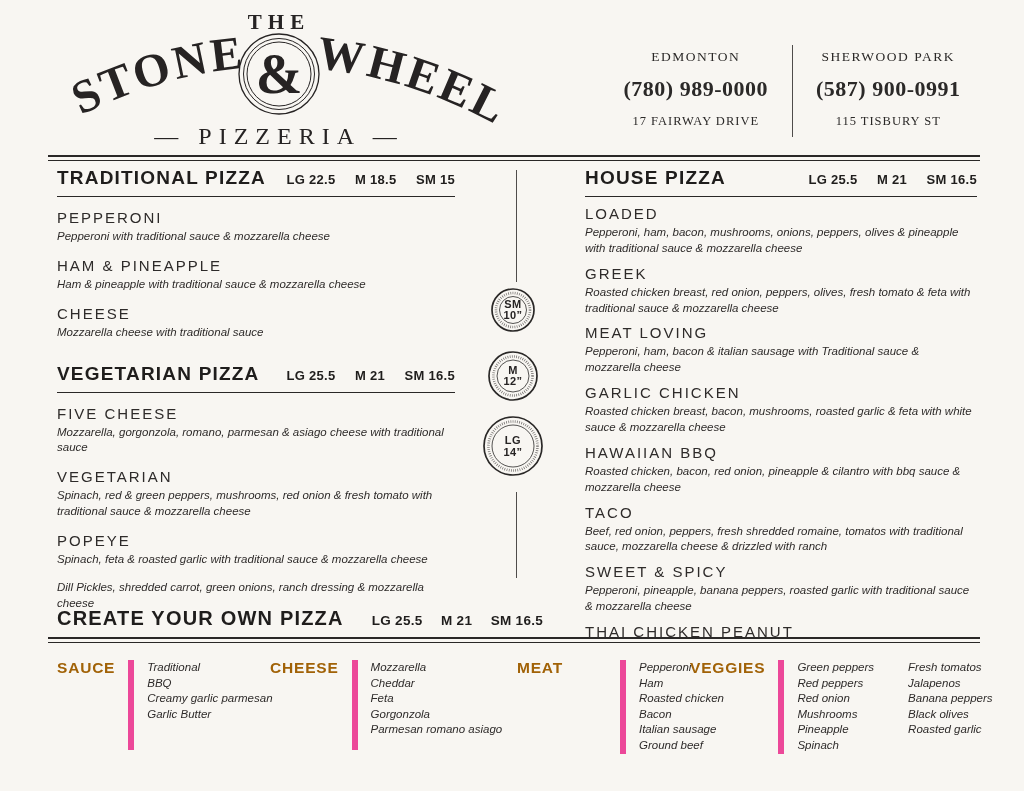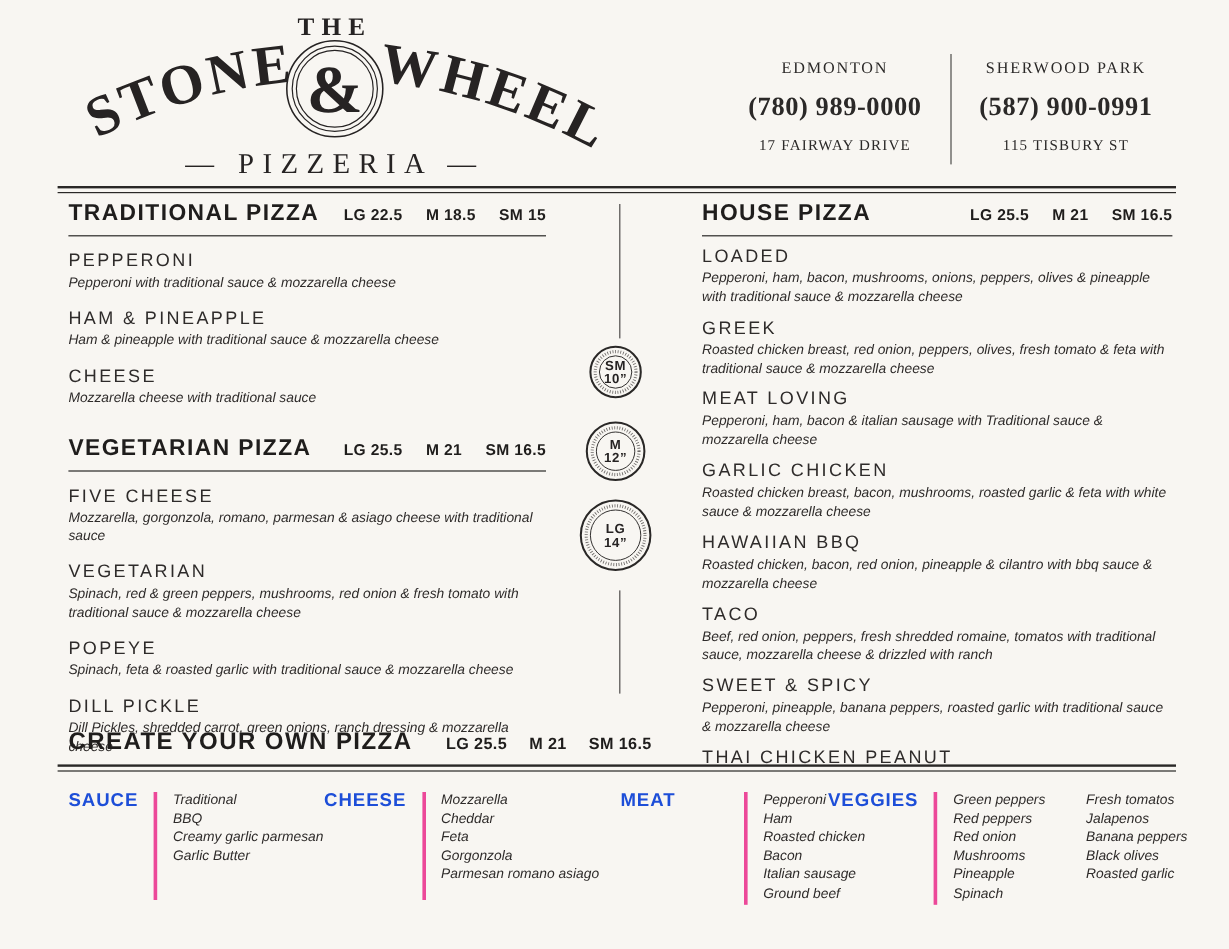--- a/index.html
+++ b/index.html
@@ -65,22 +65,22 @@
   .cyo-title{font-size:20px;font-weight:bold;letter-spacing:1.2px;color:#1f1d1c;}
   .cyo-prices{margin-left:28px;}
   .cyo-prices span{font-size:13.5px;font-weight:bold;margin-right:14px;letter-spacing:0.3px;color:#1f1d1c;}
 
   
   .top-group{position:absolute;top:660px;display:flex;align-items:flex-start;}
   .g-sauce{left:57px;}
   .g-cheese{left:270px;}
   .g-meat{left:517px;gap:44px;}
   .g-veggies{left:690px;}
-  .top-label{font-size:15.5px;font-weight:bold;letter-spacing:0.8px;color:#1d4ed8;padding-right:13px;line-height:16px;}
-  .top-list{border-left:3px solid #ec4899;padding-left:13px;min-height:90px;}
+  .top-label{font-size:15.5px;font-weight:bold;letter-spacing:0.8px;color:#a16207;padding-right:13px;line-height:16px;}
+  .top-list{border-left:6px solid #ec4899;padding-left:13px;min-height:90px;}
   .top-list .ti{font-style:italic;font-size:11.5px;line-height:15.6px;color:#2e2b2a;white-space:nowrap;}
   .veggie-cols{display:flex;gap:34px;}
 
   
   .footnotes{position:absolute;top:761px;left:0;width:100%;display:flex;justify-content:center;gap:58px;}
   .footnotes div{font-style:italic;font-size:12px;color:#2e2b2a;margin-top:43px;}
 </style>
 </head>
 <body>
 
@@ -154,21 +154,20 @@
     </div>
     <div class="menu-item">
       <div class="item-name">VEGETARIAN</div>
       <div class="item-desc">Spinach, red &amp; green peppers, mushrooms, red onion &amp; fresh tomato with traditional sauce &amp; mozzarella cheese</div>
     </div>
     <div class="menu-item">
       <div class="item-name">POPEYE</div>
       <div class="item-desc">Spinach, feta &amp; roasted garlic with traditional sauce &amp; mozzarella cheese</div>
     </div>
     <div class="menu-item">
-      <div class="item-name">DILL PICKLE</div>
       <div class="item-desc">Dill Pickles, shredded carrot, green onions, ranch dressing &amp; mozzarella cheese</div>
     </div>
   </div>
 
   <div class="vdiv vdiv-top"></div>
   <div class="vdiv vdiv-bottom"></div>
 
   <svg class="size-circles" viewBox="0 0 70 200">
     <g>
       <circle class="ring-outer" cx="35" cy="24" r="21"></circle>

